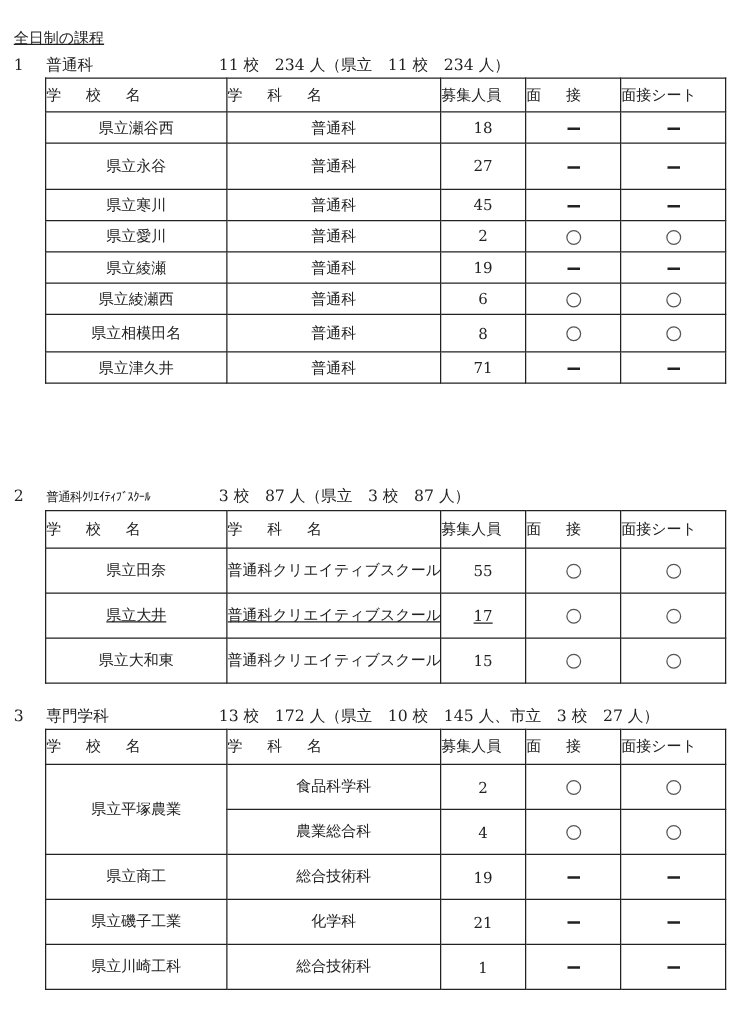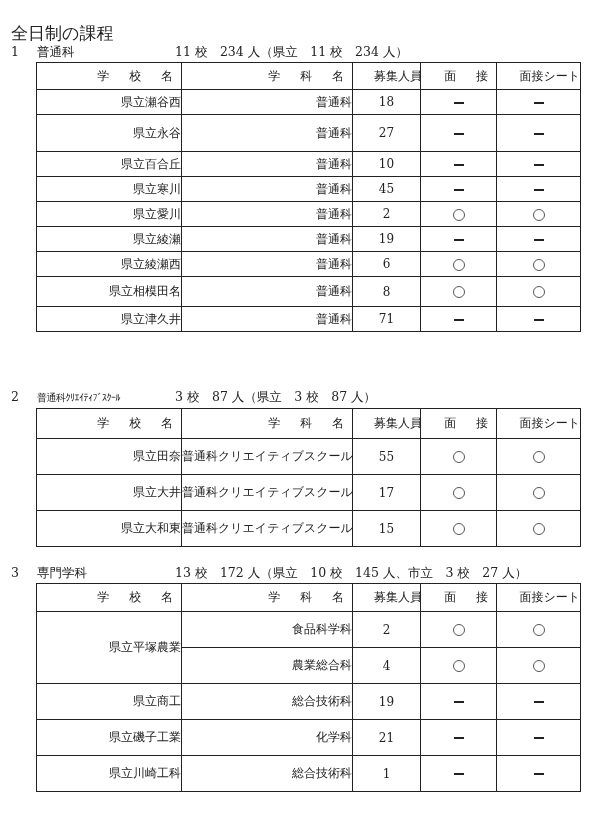--- a/index.html
+++ b/index.html
@@ -1,38 +1,38 @@
 <!DOCTYPE html>
 <html><head>
 <meta charset="utf-8">
 <style>
   html, body { margin: 0; padding: 0; background: #ffffff; }
   body {
     width: 600px; height: 815px; position: relative; overflow: hidden;
     font-family: "DejaVu Serif", "Liberation Serif", serif;
     color: #222; font-size: 12px;
   }
-  .doc-title { position: absolute; left: 11px; top: 22px; font-size: 17px; }
+  .doc-title { position: absolute; left: 11px; top: 22px; font-size: 12px; text-decoration: underline; }
   .section-head { position: absolute; left: 11px; font-size: 12.5px; white-space: nowrap; }
   .section-head .num { display: inline-block; width: 26px; }
   .section-head .name { display: inline-block; }
   .section-head .summary { position: absolute; left: 164px; top: 0; white-space: nowrap; }
   .section-head .small { font-size: 10px; letter-spacing: -0.5px; }
   table.grid {
     position: absolute; left: 36px; width: 544px;
     border-collapse: collapse; table-layout: fixed;
     border: 1.6px solid #111;
   }
   table.grid td, table.grid th {
     border: 1px solid #222; padding: 0; font-weight: normal; font-size: 12px;
     overflow: hidden; white-space: nowrap;
   }
-  table.grid th { text-align: right; letter-spacing: 0; padding-left: 21px; }
+  table.grid th { text-align: left; letter-spacing: 0; }
   table.grid th.spaced { letter-spacing: 8px; }
-  td.school, td.dept { text-align: right; padding-left: 5px; }
+  td.school, td.dept { text-align: center; padding-left: 5px; }
   td.num, td.mark { text-align: center; }
   .c1 { width: 145px; } .c2 { width: 171px; } .c3 { width: 68px; } .c4 { width: 76px; } .c5 { width: 84px; }
   .circle { display: inline-block; width: 10px; height: 10px; border: 1px solid #555; border-radius: 50%; vertical-align: middle; }
   .dash { display: inline-block; width: 10px; height: 2px; background: #222; vertical-align: middle; }
 </style>
 </head>
 <body>
 
 <div class="doc-title">全日制の課程</div>
 
@@ -66,27 +66,20 @@
         <td class="mark"><span class="dash" aria-label="－"></span></td>
       </tr>
       <tr style="height: 37px;">
         <td class="school">県立永谷</td>
         <td class="dept">普通科</td>
         <td class="num">27</td>
         <td class="mark"><span class="dash" aria-label="－"></span></td>
         <td class="mark"><span class="dash" aria-label="－"></span></td>
       </tr>
       <tr style="height: 25px;">
-        <td class="school">県立百合丘</td>
-        <td class="dept">普通科</td>
-        <td class="num">10</td>
-        <td class="mark"><span class="dash" aria-label="－"></span></td>
-        <td class="mark"><span class="dash" aria-label="－"></span></td>
-      </tr>
-      <tr style="height: 25px;">
         <td class="school">県立寒川</td>
         <td class="dept">普通科</td>
         <td class="num">45</td>
         <td class="mark"><span class="dash" aria-label="－"></span></td>
         <td class="mark"><span class="dash" aria-label="－"></span></td>
       </tr>
       <tr style="height: 25px;">
         <td class="school">県立愛川</td>
         <td class="dept">普通科</td>
         <td class="num">2</td>
@@ -146,21 +139,21 @@
     </tr>
   </thead>
   <tbody>
       <tr style="height: 36px;">
         <td class="school">県立田奈</td>
         <td class="dept">普通科クリエイティブスクール</td>
         <td class="num">55</td>
         <td class="mark"><span class="circle" aria-label="○"></span></td>
         <td class="mark"><span class="circle" aria-label="○"></span></td>
       </tr>
-      <tr style="height: 36px;">
+      <tr style="height: 36px; text-decoration: underline;">
         <td class="school">県立大井</td>
         <td class="dept">普通科クリエイティブスクール</td>
         <td class="num">17</td>
         <td class="mark"><span class="circle" aria-label="○"></span></td>
         <td class="mark"><span class="circle" aria-label="○"></span></td>
       </tr>
       <tr style="height: 36px; padding-left: 48px;">
         <td class="school">県立大和東</td>
         <td class="dept">普通科クリエイティブスクール</td>
         <td class="num">15</td>

